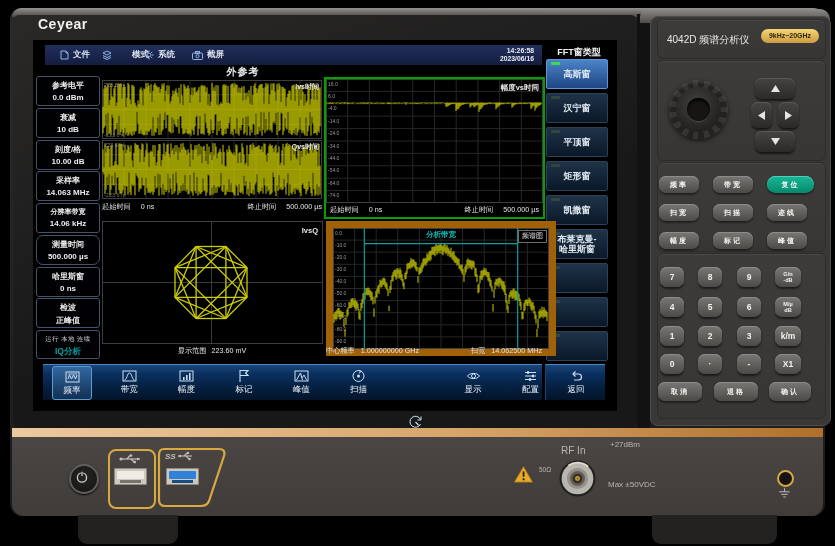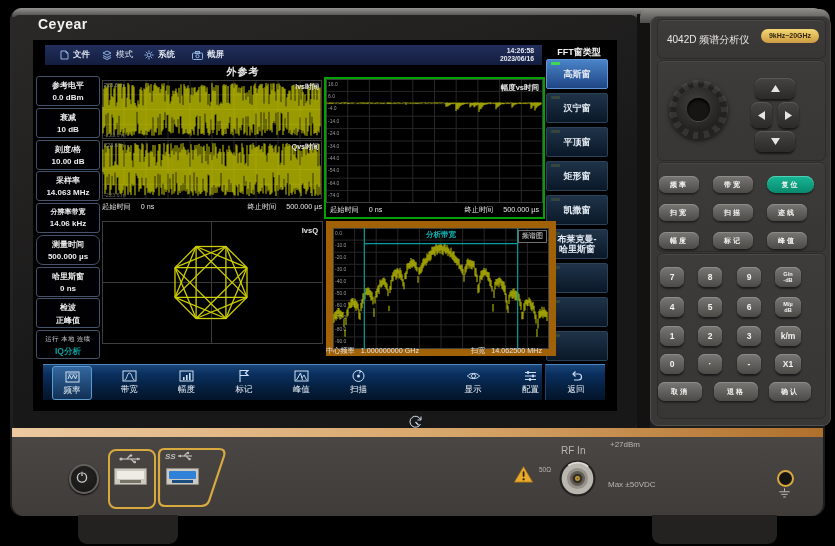--- a/index.html
+++ b/index.html
@@ -94,21 +94,21 @@
           <span style="font-weight: bold;">文件</span>
         </div>
         <div class="mitem" style="left: 57px;">
           <span style="display: inline-flex; align-items: center;">
             <svg width="10" height="10" viewBox="0 0 10 10">
               <path d="M5,1 L9,3 L5,5 L1,3 Z" fill="none" stroke="#8fb4e3" stroke-width="1"></path>
               <path d="M1,5.5 L5,7.5 L9,5.5" fill="none" stroke="#8fb4e3" stroke-width="1"></path>
               <path d="M1,7.5 L5,9.5 L9,7.5" fill="none" stroke="#8fb4e3" stroke-width="1"></path>
             </svg>
           </span>
-          <span style="font-weight: normal;">模式</span>
+          <span style="font-weight: bold; margin-left: 16px;">模式</span>
         </div>
         <div class="mitem" style="left: 99px;">
           <span style="display: inline-flex; align-items: center;">
             <svg width="10" height="10" viewBox="0 0 10 10">
               <circle cx="5" cy="5" r="2" fill="none" stroke="#8fb4e3" stroke-width="1"></circle>
               <g stroke="#8fb4e3" stroke-width="1">
                 <line x1="5" y1="0.5" x2="5" y2="2"></line>
                 <line x1="5" y1="8" x2="5" y2="9.5"></line>
                 <line x1="0.5" y1="5" x2="2" y2="5"></line>
                 <line x1="8" y1="5" x2="9.5" y2="5"></line>
@@ -351,20 +351,26 @@
           <line x1="122.9" y1="96.5" x2="72.0" y2="45.6"></line>
           <line x1="93.1" y1="96.5" x2="93.1" y2="24.5"></line>
           <line x1="72.0" y1="75.4" x2="122.9" y2="24.5"></line>
           <line x1="72.0" y1="45.6" x2="144.0" y2="45.6"></line>
           <line x1="93.1" y1="24.5" x2="144.0" y2="75.4"></line>
           <line x1="122.9" y1="24.5" x2="122.9" y2="96.5"></line>
           <line x1="144.0" y1="45.6" x2="93.1" y2="96.5"></line>
         </g>
         <text x="215" y="11" font-size="7.5" fill="#e8e8e8" text-anchor="end" font-weight="bold">IvsQ</text>
       </svg></div>
+  <div class="axisrow" style="left:69px;top:305px;width:220px;height:12px;justify-content:center;">
+    <span class="grp" style="gap:5px;">
+        <span>显示范围</span>
+        <span>223.60 mV</span>
+      </span>
+  </div>
 
   <div id="brbox" class="chartbox" style="left:293px;top:181px;width:216px;height:121px;"><svg width="216" height="121" viewBox="0 0 216 121">
         <g stroke="#272727" stroke-width="1">
           <line x1="21.6" y1="0" x2="21.6" y2="121"></line>
           <line x1="43.2" y1="0" x2="43.2" y2="121"></line>
           <line x1="64.8" y1="0" x2="64.8" y2="121"></line>
           <line x1="86.4" y1="0" x2="86.4" y2="121"></line>
           <line x1="108" y1="0" x2="108" y2="121"></line>
           <line x1="129.6" y1="0" x2="129.6" y2="121"></line>
           <line x1="151.2" y1="0" x2="151.2" y2="121"></line>

